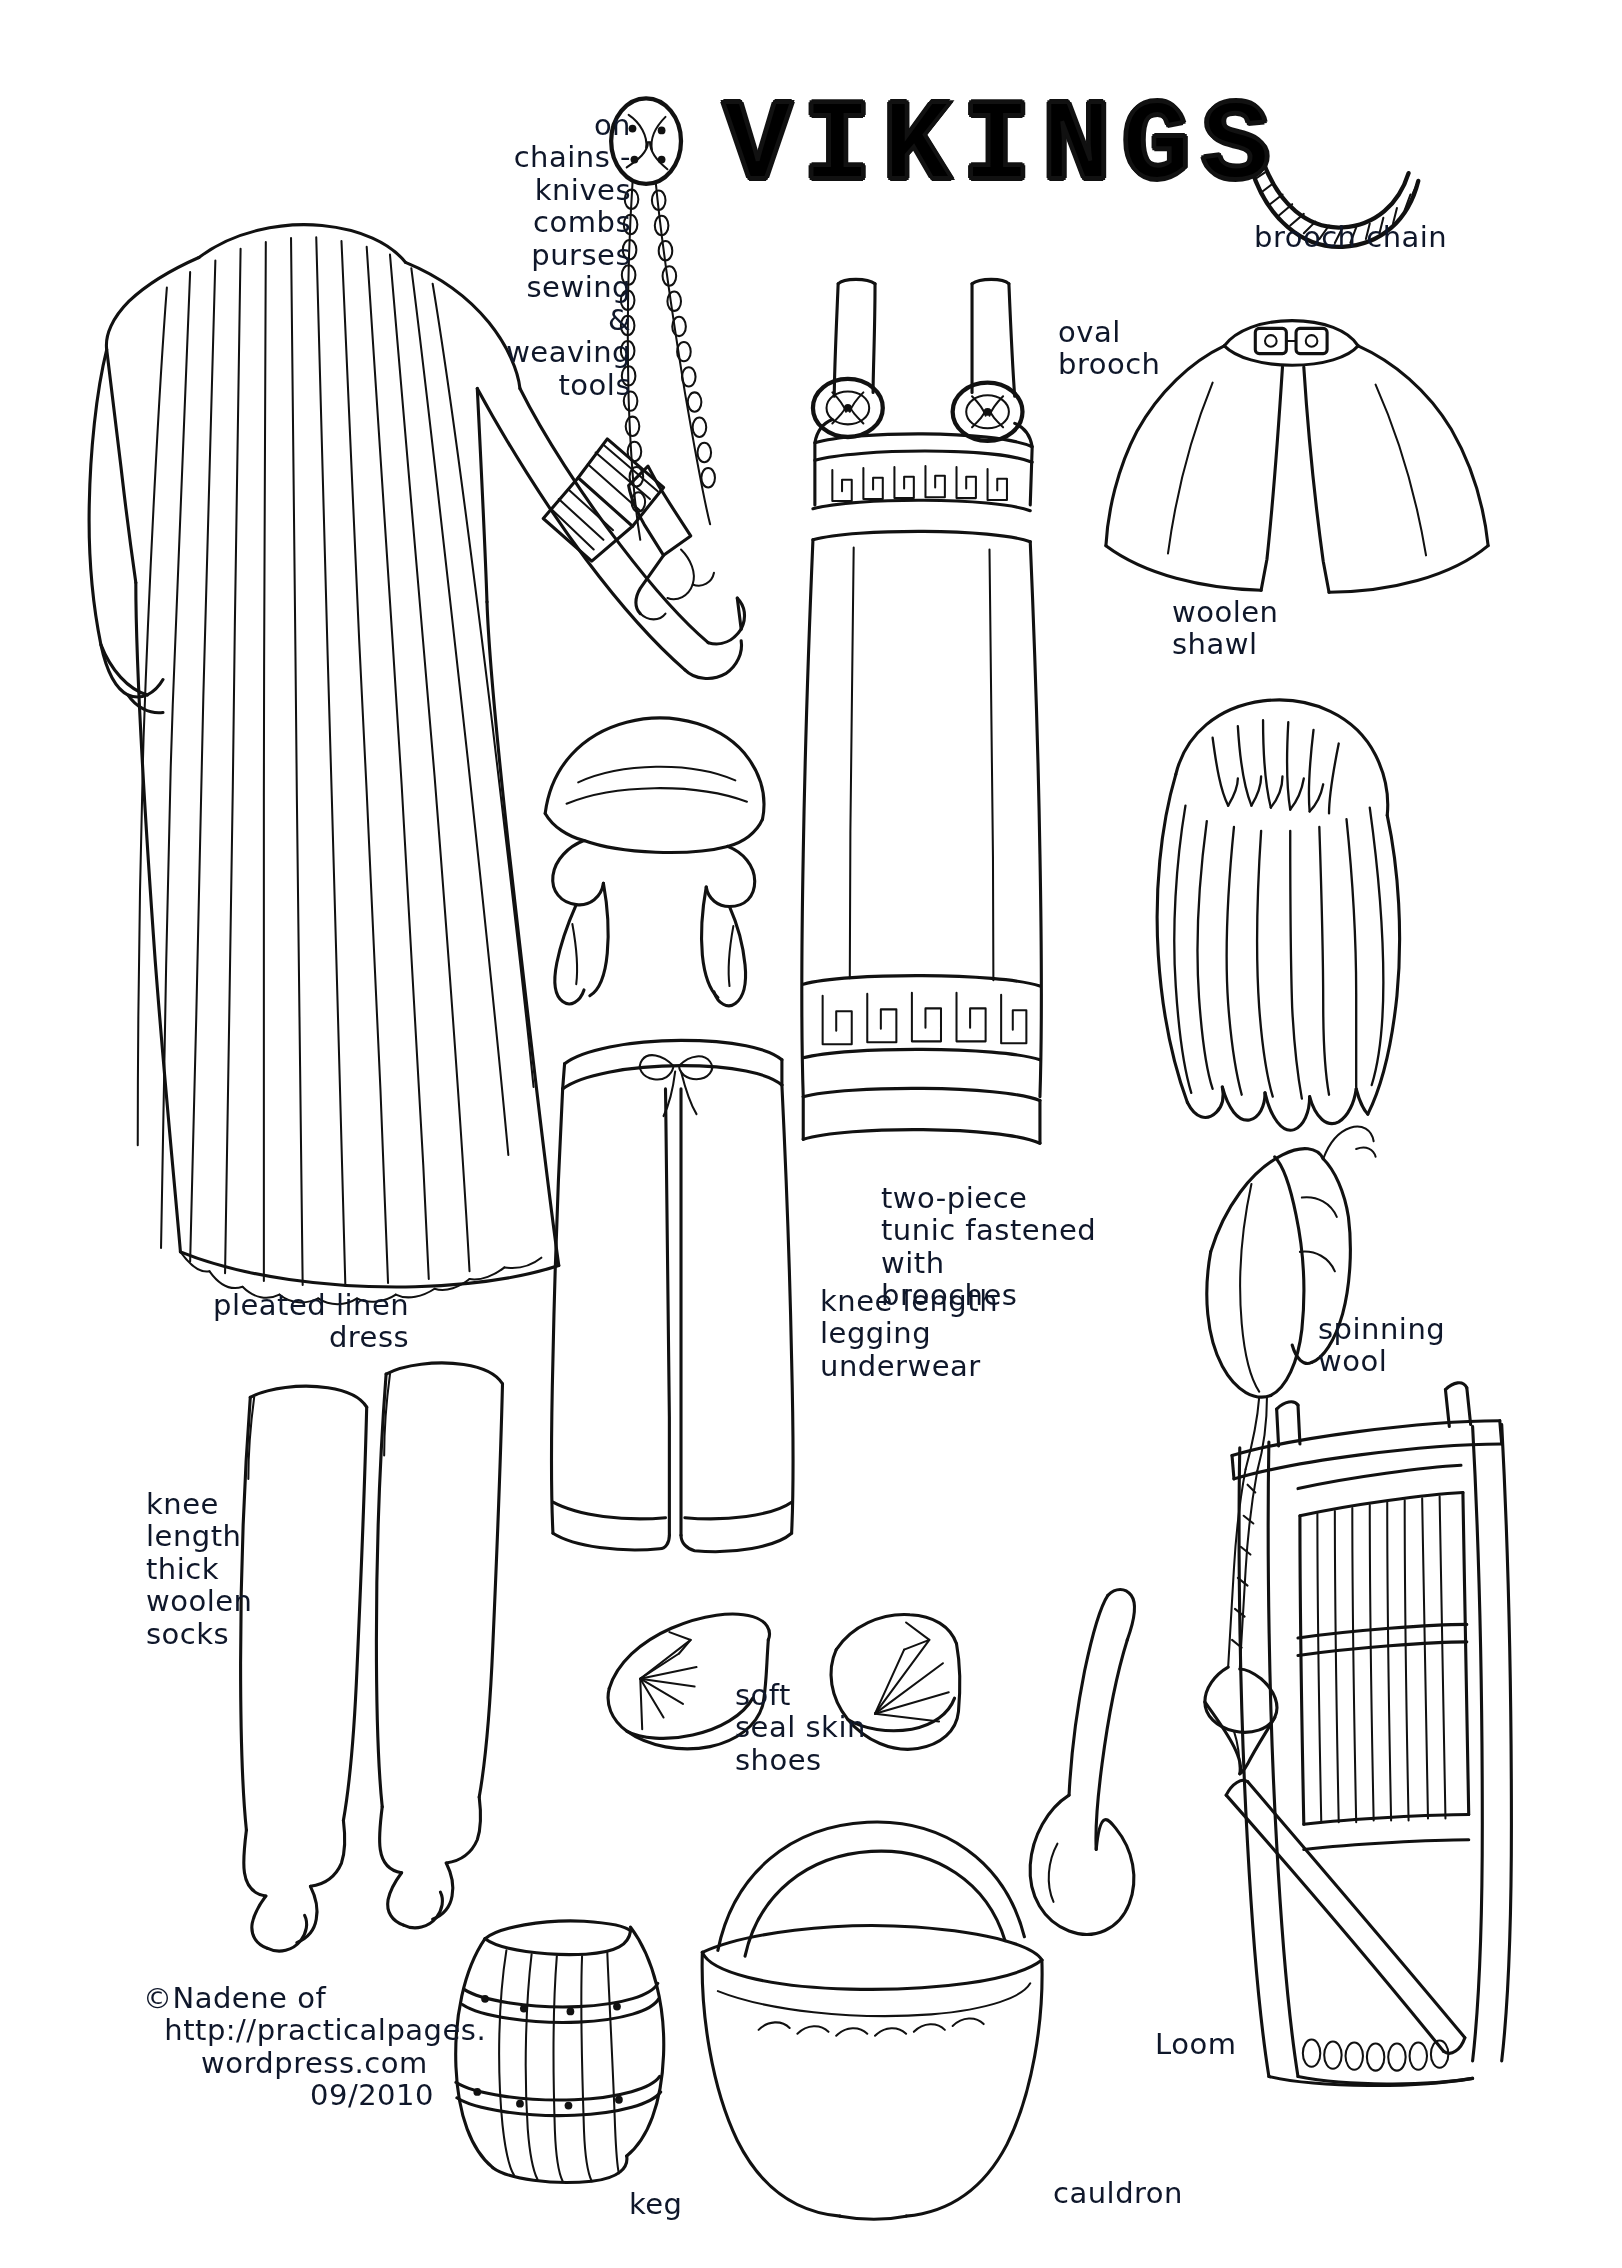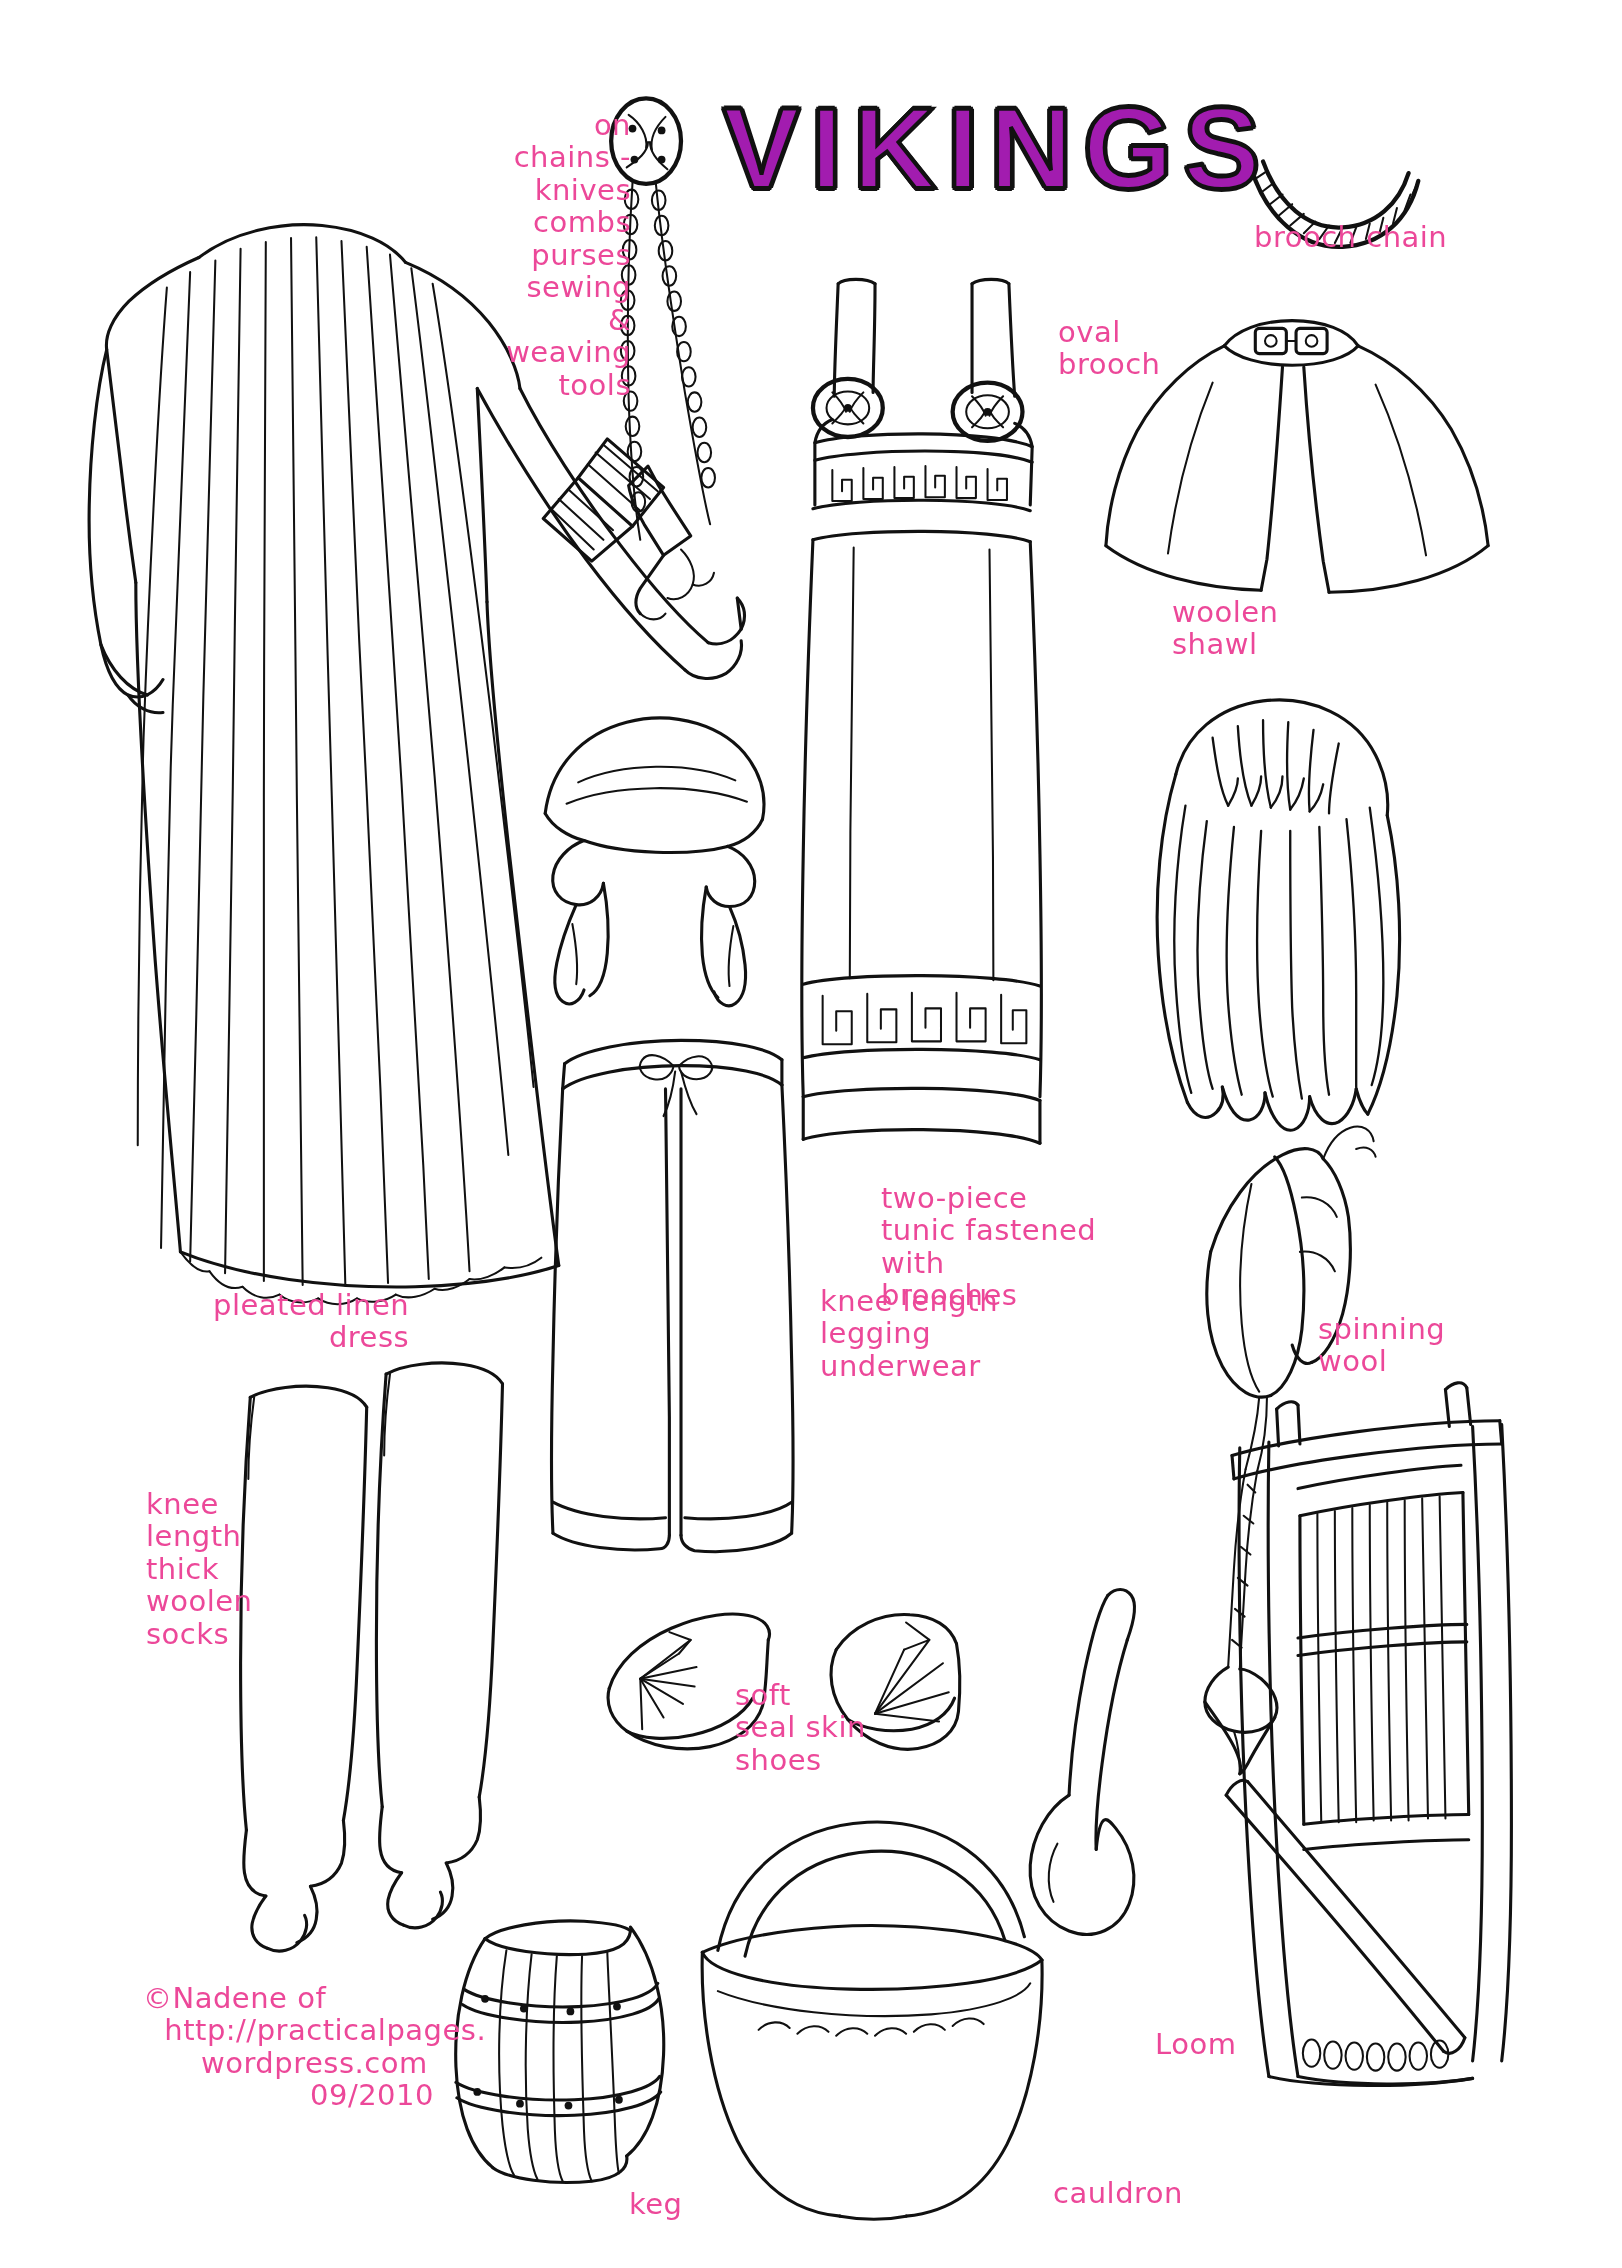--- a/index.html
+++ b/index.html
@@ -21,34 +21,34 @@
   #art {
     position: absolute;
     left: 0;
     top: 0;
     width: 1622px;
     height: 2269px;
   }
   .label {
     position: absolute;
     font-family: "DejaVu Sans", sans-serif;
-    color: #ec4899;
+    color: #0f172a;
     line-height: 1.12;
     white-space: pre-line;
     letter-spacing: 0.5px;
     font-weight: 500;
   }
   .lbl-md  { font-size: 29px; }
   .title {
     position: absolute;
-    font-family: Liberation Sans, sans-serif;
+    font-family: Liberation Mono, monospace;
     font-weight: 700;
     font-size: 115px;
     letter-spacing: 10.7px;
-    color: #a21caf;
+    color: #000000;
     -webkit-text-stroke: 3.9px #111111;
     text-shadow:
        2.9px 0 0 #111, -2.9px 0 0 #111, 0 2.9px 0 #111, 0 -2.9px 0 #111;
   }
   .ink { fill: none; stroke: #111111; stroke-width: 3.2; stroke-linecap: round; stroke-linejoin: round; }
   .ink-thin { fill: none; stroke: #111111; stroke-width: 2.1; stroke-linecap: round; stroke-linejoin: round; }
   .ink-hair { fill: none; stroke: #111111; stroke-width: 2.4; stroke-linecap: round; stroke-linejoin: round; }
   .ink-bold { fill: none; stroke: #111111; stroke-width: 4.4; stroke-linecap: round; stroke-linejoin: round; }
   .ink-fill { fill: #111111; stroke: none; }
 </style>

